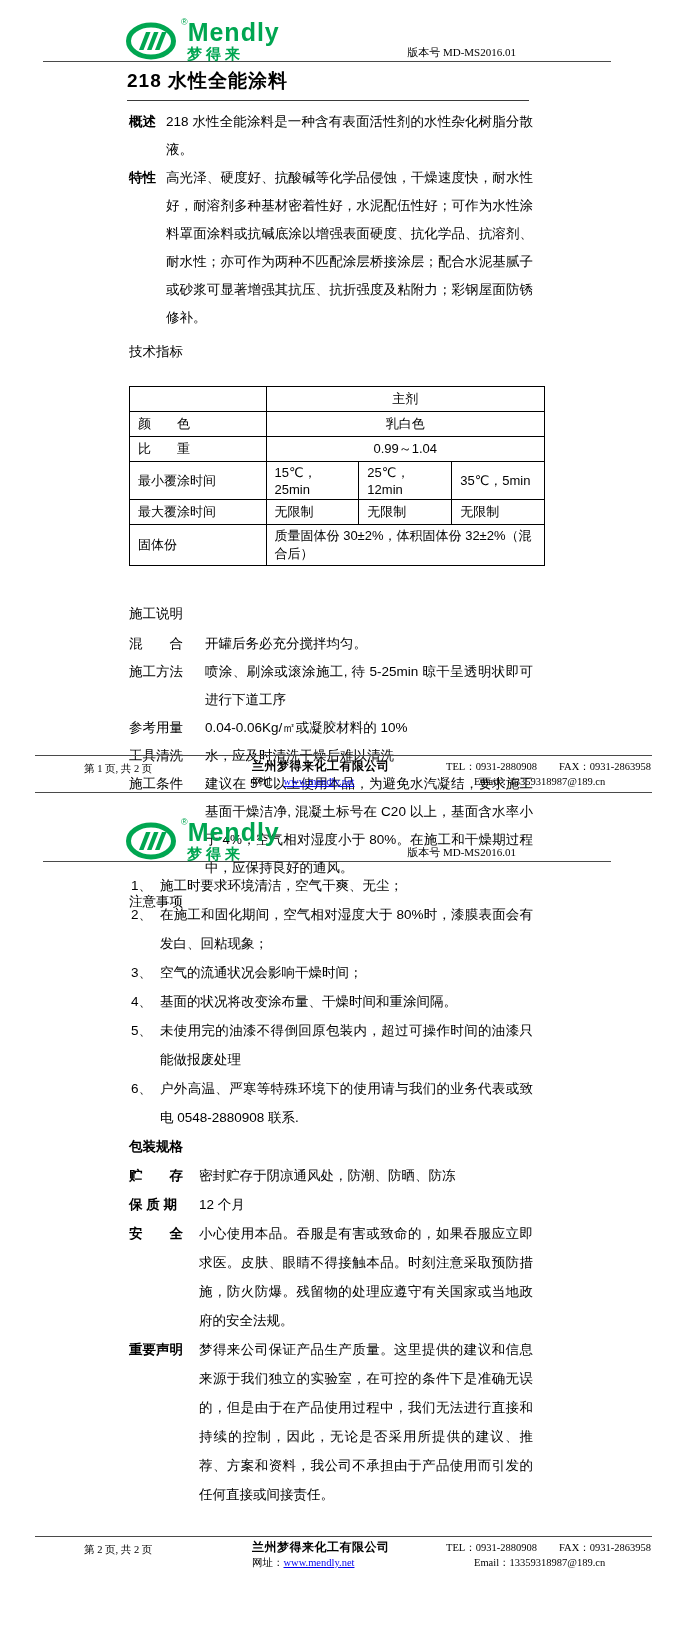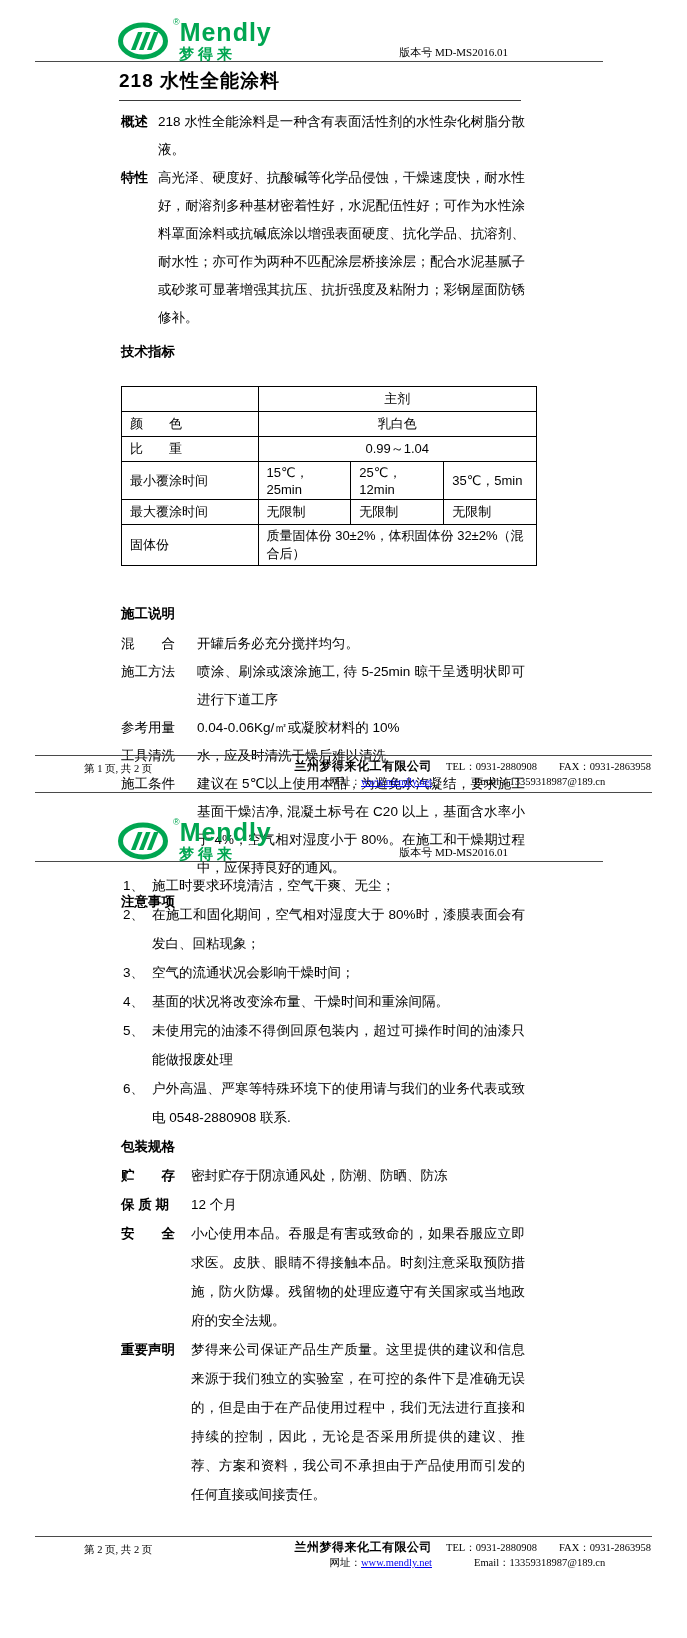--- a/index.html
+++ b/index.html
@@ -1,20 +1,20 @@
 <!DOCTYPE html>
 <html><head>
 <meta charset="utf-8">
 <style>
   *{box-sizing:border-box;margin:0;padding:0}
   html,body{background:#fff}
   body{width:687px}
   .doc{position:relative;width:687px;height:1638px;background:#fff;color:#000;
        font-family:"Liberation Sans","DejaVu Sans",sans-serif;font-size:13.5px}
-  .page{position:absolute;left:0;width:638px}
+  .page{position:absolute;left:8px;width:638px}
   .p1{top:0}
   .p2{top:808px}
 
   
   .doc-header{display:flex;justify-content:space-between;align-items:flex-end;
               padding:13px 130px 0 118px;height:61px}
   .p2 .doc-header{padding-top:5px;height:53px}
   .logo{display:flex;align-items:flex-start}
   .logo-mark svg{display:block}
   .logo-text{line-height:1;margin-left:3px}
@@ -30,21 +30,21 @@
 
   .title{margin:6px 117px 0 119px;font-size:19px;font-weight:bold;
          padding-bottom:6px;border-bottom:1px solid #3a3a3a;letter-spacing:1px}
 
   
   .lrow{display:flex;margin:0 113px 0 121px;line-height:28px}
   .mt7{margin-top:7px}
   .lbl{font-weight:bold;flex:0 0 37px}
   .txt{flex:1;text-align:justify}
 
-  .heading{margin:6px 0 0 121px;font-weight:bold;line-height:28px}
+  .heading{margin:6px 0 0 121px;font-weight:normal;line-height:28px}
 
   
   .spec-table{border-collapse:collapse;margin:20px 0 0 121px;width:416px;font-size:13px}
   .spec-table td{border:1px solid #000;height:25px;padding:2px 8px;vertical-align:middle}
   .spec-table .c1{width:137px}
   .spec-table .vc{width:93px}
   .spec-table .center{text-align:center}
 
   
   .con-row{display:flex;margin:0 113px 0 121px;line-height:28px}
@@ -64,21 +64,21 @@
   .stxt{flex:1;margin-left:8px;text-align:justify}
 
   
   .doc-footer{position:absolute;left:0;width:687px}
   .f1{top:755px}
   .f2{top:1536px}
   .foot-body{display:flex;align-items:flex-start;padding:3px 34px 0 84px;
              font-family:"Liberation Serif","DejaVu Serif",serif;
              font-size:10.5px;line-height:15px}
   .page-info{flex:0 0 168px;padding-top:2px}
-  .foot-mid{text-align:right;flex:0 0 180px}
+  .foot-mid{text-align:left;flex:0 0 180px}
   .company{font-weight:bold;font-size:12px;letter-spacing:.5px}
   .foot-right{margin-left:14px;flex:1}
   .telfax .fax{margin-left:22px}
   .email-line{margin-left:28px}
   a.weblink{color:#0000EE;text-decoration:underline}
   .bottom-rule{margin-top:3px}
 </style>
 </head>
 <body>
 

